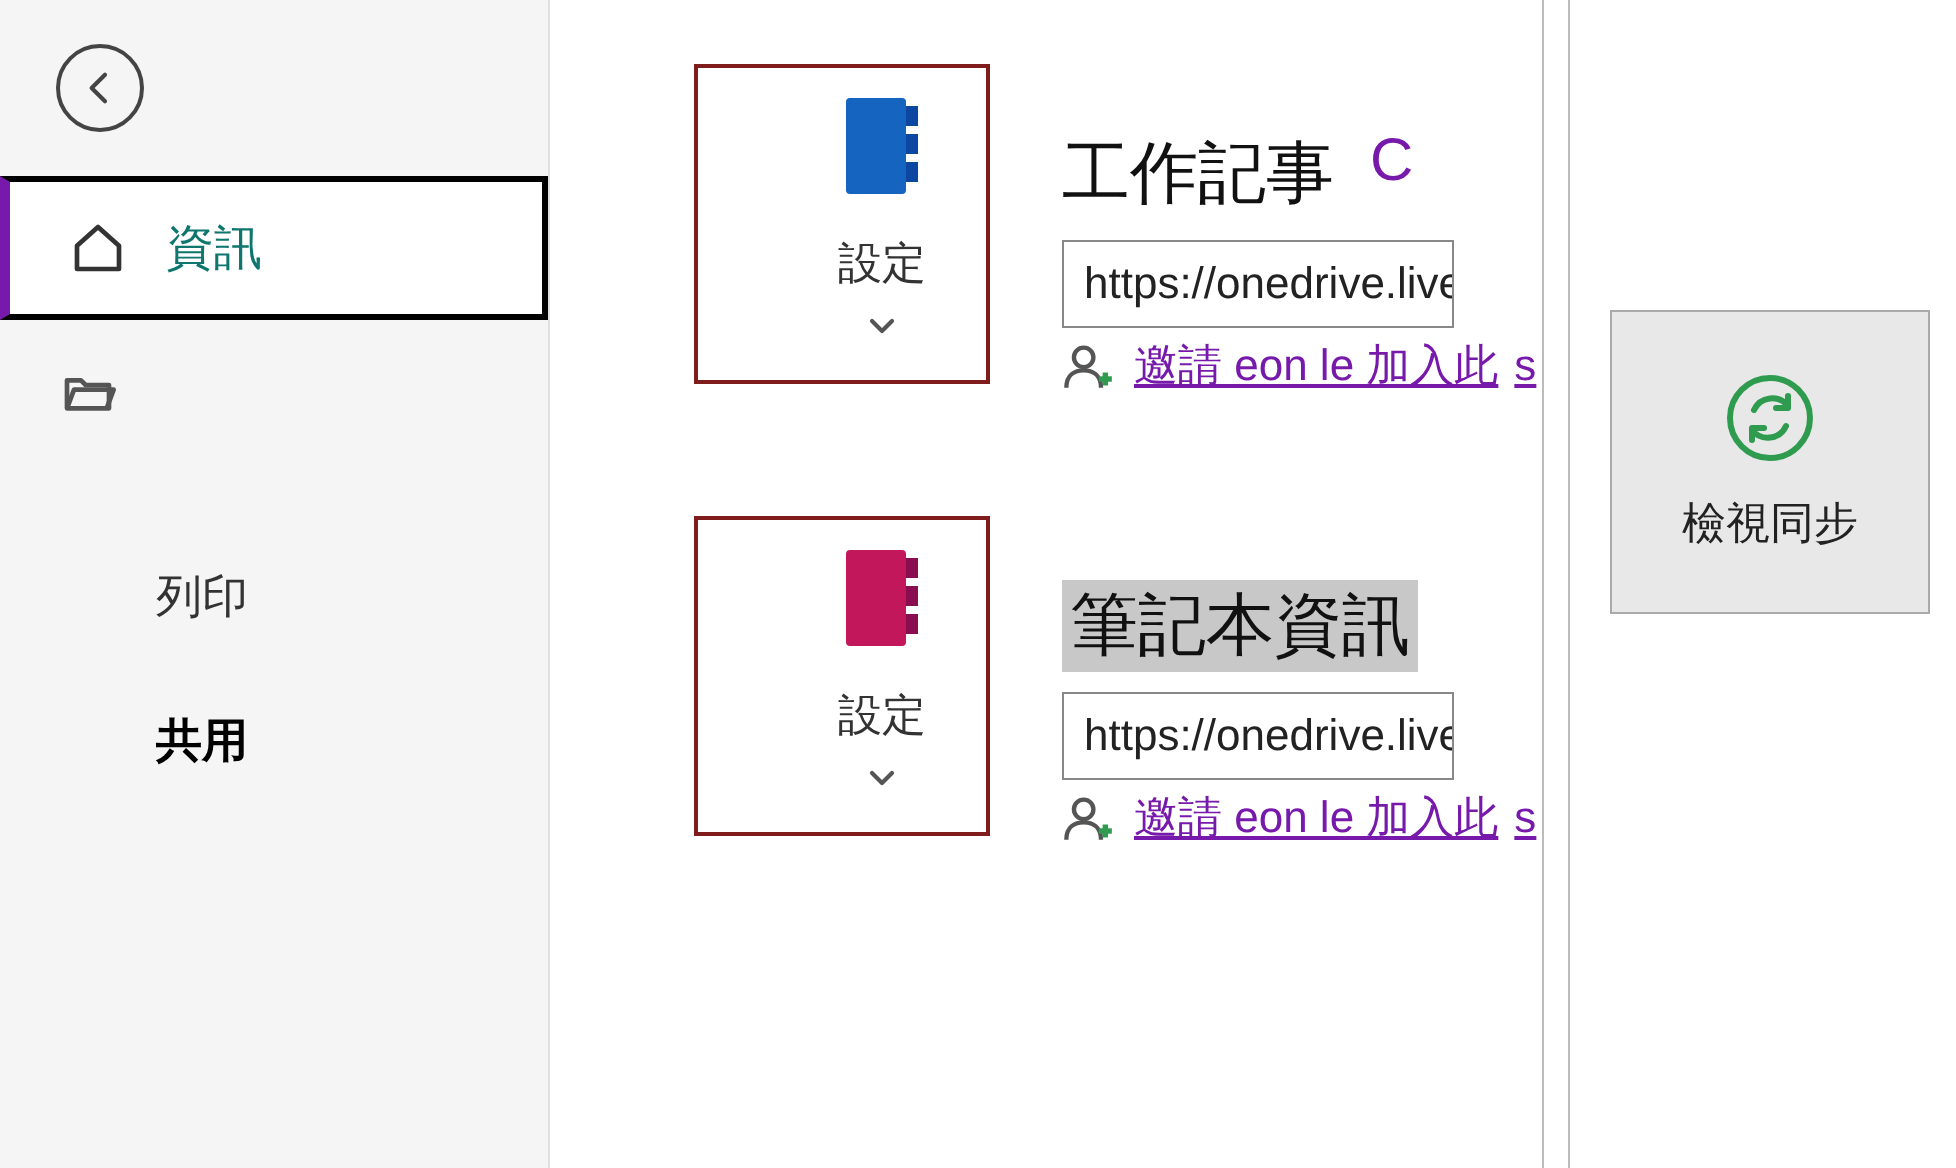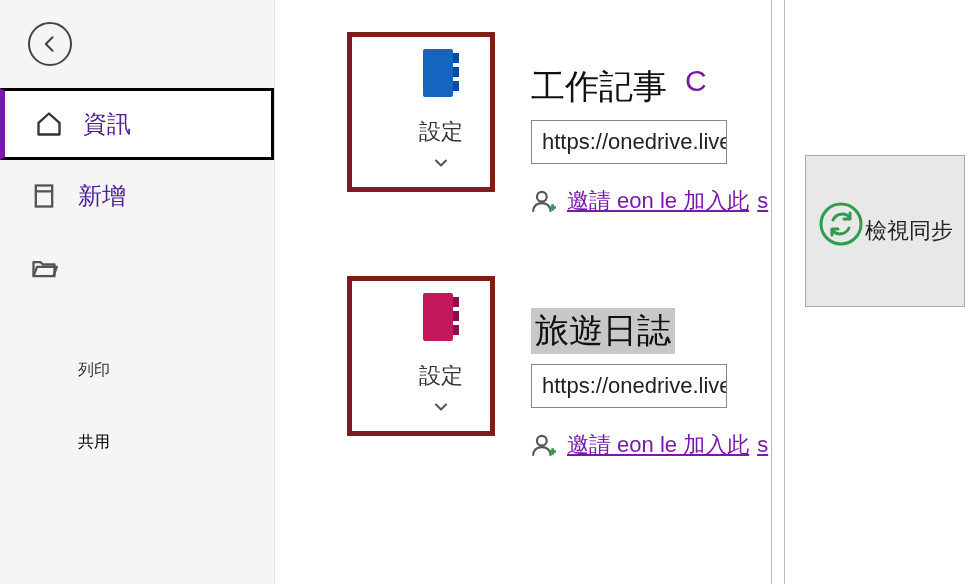--- a/index.html
+++ b/index.html
@@ -3,53 +3,53 @@
 <meta charset="utf-8">
 <style>
   * { box-sizing: border-box; margin: 0; padding: 0; }
   html, body { width: 978px; height: 584px; font-family: "Microsoft JhengHei", "Segoe UI", sans-serif; background: #fff; overflow: hidden; }
   .app { display: flex; width: 100%; height: 100%; }
 
   
   .sidebar { width: 275px; background: #f5f5f5; border-right: 1px solid #e0e0e0; display: flex; flex-direction: column; padding-top: 22px; }
   .back-btn { width: 44px; height: 44px; margin-left: 28px; margin-bottom: 22px; border: 2px solid #444; border-radius: 50%; display: flex; align-items: center; justify-content: center; cursor: pointer; }
   .back-btn svg { width: 20px; height: 20px; }
-  .nav-item { display: flex; align-items: center; height: 72px; padding-left: 28px; font-size: 24px; color: #4c1d95; cursor: pointer; }
+  .nav-item { display: flex; align-items: center; height: 72px; padding-left: 28px; font-size: 24px; color: #0f766e; cursor: pointer; }
   .nav-item .icon { width: 32px; height: 32px; margin-right: 18px; display: flex; align-items: center; justify-content: center; }
   .nav-item.selected { border: 3px solid #000; border-left: 5px solid #7719aa; background: #fff; }
-  .nav-sub { display: flex; align-items: center; height: 72px; padding-left: 78px; font-size: 16px; color: #333; cursor: pointer; }
-  .nav-sub.bold { font-weight: 400; color: #000; }
+  .nav-sub { display: flex; align-items: center; height: 72px; padding-left: 78px; font-size: 23px; color: #333; cursor: pointer; }
+  .nav-sub.bold { font-weight: 700; color: #000; }
   .nav-gap { height: 30px; }
 
   
   .main { flex: 1; position: relative; padding: 32px 0 0 72px; display: flex; flex-direction: column; overflow: hidden; }
   .page-title { font-size: 36px; font-weight: 600; margin-bottom: 48px; }
   .notebook-row { display: flex; align-items: flex-start; margin-bottom: 60px; }
-  .settings-tile { width: 148px; height: 160px; border: 5px solid #7f1d1d; background: #fff; display: flex; flex-direction: column; align-items: center; justify-content: center; cursor: pointer; margin-right: 36px; padding-left: 40px; }
+  .settings-tile { width: 148px; height: 160px; border: 2px solid #7f1d1d; background: #fff; display: flex; flex-direction: column; align-items: center; justify-content: center; cursor: pointer; margin-right: 36px; padding-left: 40px; }
   .settings-tile .nb-icon { width: 44px; height: 52px; margin-bottom: 18px; }
   .settings-tile .lbl { font-size: 22px; color: #333; }
   .settings-tile .chev { margin-top: 6px; }
   .nb-info { flex: 1; min-width: 0; }
   .nb-title-row { display: flex; align-items: flex-start; margin-top: 32px; }
   .nb-title { font-size: 34px; font-weight: 500; color: #111; margin-right: 18px; white-space: nowrap; }
   .nb-title.hl { background: #c8c8c8; padding: 0 4px; }
   .nb-extra { font-size: 30px; color: #7719aa; white-space: nowrap; overflow: hidden; }
   .url-box { margin-top: 10px; border: 1px solid #888; height: 44px; display: flex; align-items: center; padding: 0 10px; font-size: 22px; color: #222; white-space: nowrap; overflow: hidden; width: 196px; }
-  .invite-row { margin-top: 22px; display: flex; align-items: center; font-size: 22px; color: #333; white-space: nowrap; }
+  .invite-row { margin-top: 4px; display: flex; align-items: center; font-size: 22px; color: #333; white-space: nowrap; }
   .invite-row .link { color: #7719aa; text-decoration: underline; margin-left: 4px; }
   .invite-row svg { width: 26px; height: 26px; margin-right: 6px; flex: none; }
 
   
   .divider-region { position: absolute; left: 496px; top: 0; bottom: 0; width: 14px; pointer-events: none; }
   .divider-region .l1 { position: absolute; left: 0; top: 0; bottom: 0; width: 1px; background: #bbb; }
   .divider-region .l2 { position: absolute; right: 0; top: 0; bottom: 0; width: 1px; background: #bbb; }
 
   
   .right-pane { position: absolute; left: 530px; top: 155px; }
-  .sync-btn { width: 160px; height: 152px; border: 1px solid #aaa; background: #e8e8e8; display: flex; flex-direction: row; align-items: center; justify-content: center; cursor: pointer; }
+  .sync-btn { width: 160px; height: 152px; border: 1px solid #aaa; background: #e8e8e8; display: flex; flex-direction: column; align-items: center; justify-content: center; cursor: pointer; }
   .sync-btn svg { width: 48px; height: 48px; margin-bottom: 14px; }
   .sync-btn .t { font-size: 22px; color: #222; line-height: 1.4; text-align: center; }
 </style>
 </head>
 <body>
 
 <div class="app">
 
   <div class="sidebar">
     <div class="back-btn">
@@ -60,29 +60,20 @@
 
     <div class="nav-item selected">
       <span class="icon">
         <svg viewBox="0 0 24 24" width="28" height="28">
             <path d="M3 11 L12 3 L21 11 V21 H3 Z" fill="none" stroke="#333" stroke-width="2" stroke-linejoin="round"></path>
           </svg>
       </span>
       <span>資訊</span>
     </div>
 
-    <div class="nav-item">
-      <span class="icon">
-        <svg viewBox="0 0 24 24" width="28" height="28">
-            <rect x="5" y="3" width="14" height="18" fill="none" stroke="#555" stroke-width="2"></rect>
-            <line x1="5" y1="8" x2="19" y2="8" stroke="#555" stroke-width="2"></line>
-          </svg>
-      </span>
-      <span>新增</span>
-    </div>
 
     <div class="nav-item">
       <span class="icon">
         <svg viewBox="0 0 24 24" width="28" height="28">
             <path d="M3 7 H9 L11 9 H21 V19 H3 Z" fill="none" stroke="#555" stroke-width="2" stroke-linejoin="round"></path>
             <path d="M3 19 L6 11 H23 L20 19" fill="none" stroke="#555" stroke-width="2" stroke-linejoin="round"></path>
           </svg>
       </span>
     </div>
 
@@ -148,21 +139,21 @@
         </div>
         <div class="lbl">設定</div>
         <div class="chev">
           <svg viewBox="0 0 24 24" width="20" height="20">
               <path d="M6 9 L12 15 L18 9" fill="none" stroke="#555" stroke-width="2.5" stroke-linecap="round" stroke-linejoin="round"></path>
             </svg>
         </div>
       </div>
       <div class="nb-info">
         <div class="nb-title-row">
-          <div class="nb-title hl">旅遊日誌</div>
+          <div class="nb-title hl">筆記本資訊</div>
         </div>
         <div class="url-box">
           <span>https://onedrive.live.com</span>
         </div>
         <div class="invite-row">
           <svg viewBox="0 0 24 24">
               <circle cx="10" cy="8" r="4.5" fill="none" stroke="#555" stroke-width="2"></circle>
               <path d="M2 22 C2 16 6 14 10 14 C14 14 18 16 18 22" fill="none" stroke="#555" stroke-width="2"></path>
               <line x1="17" y1="18" x2="23" y2="18" stroke="#2e9b4f" stroke-width="2.5"></line>
               <line x1="20" y1="15" x2="20" y2="21" stroke="#2e9b4f" stroke-width="2.5"></line>

